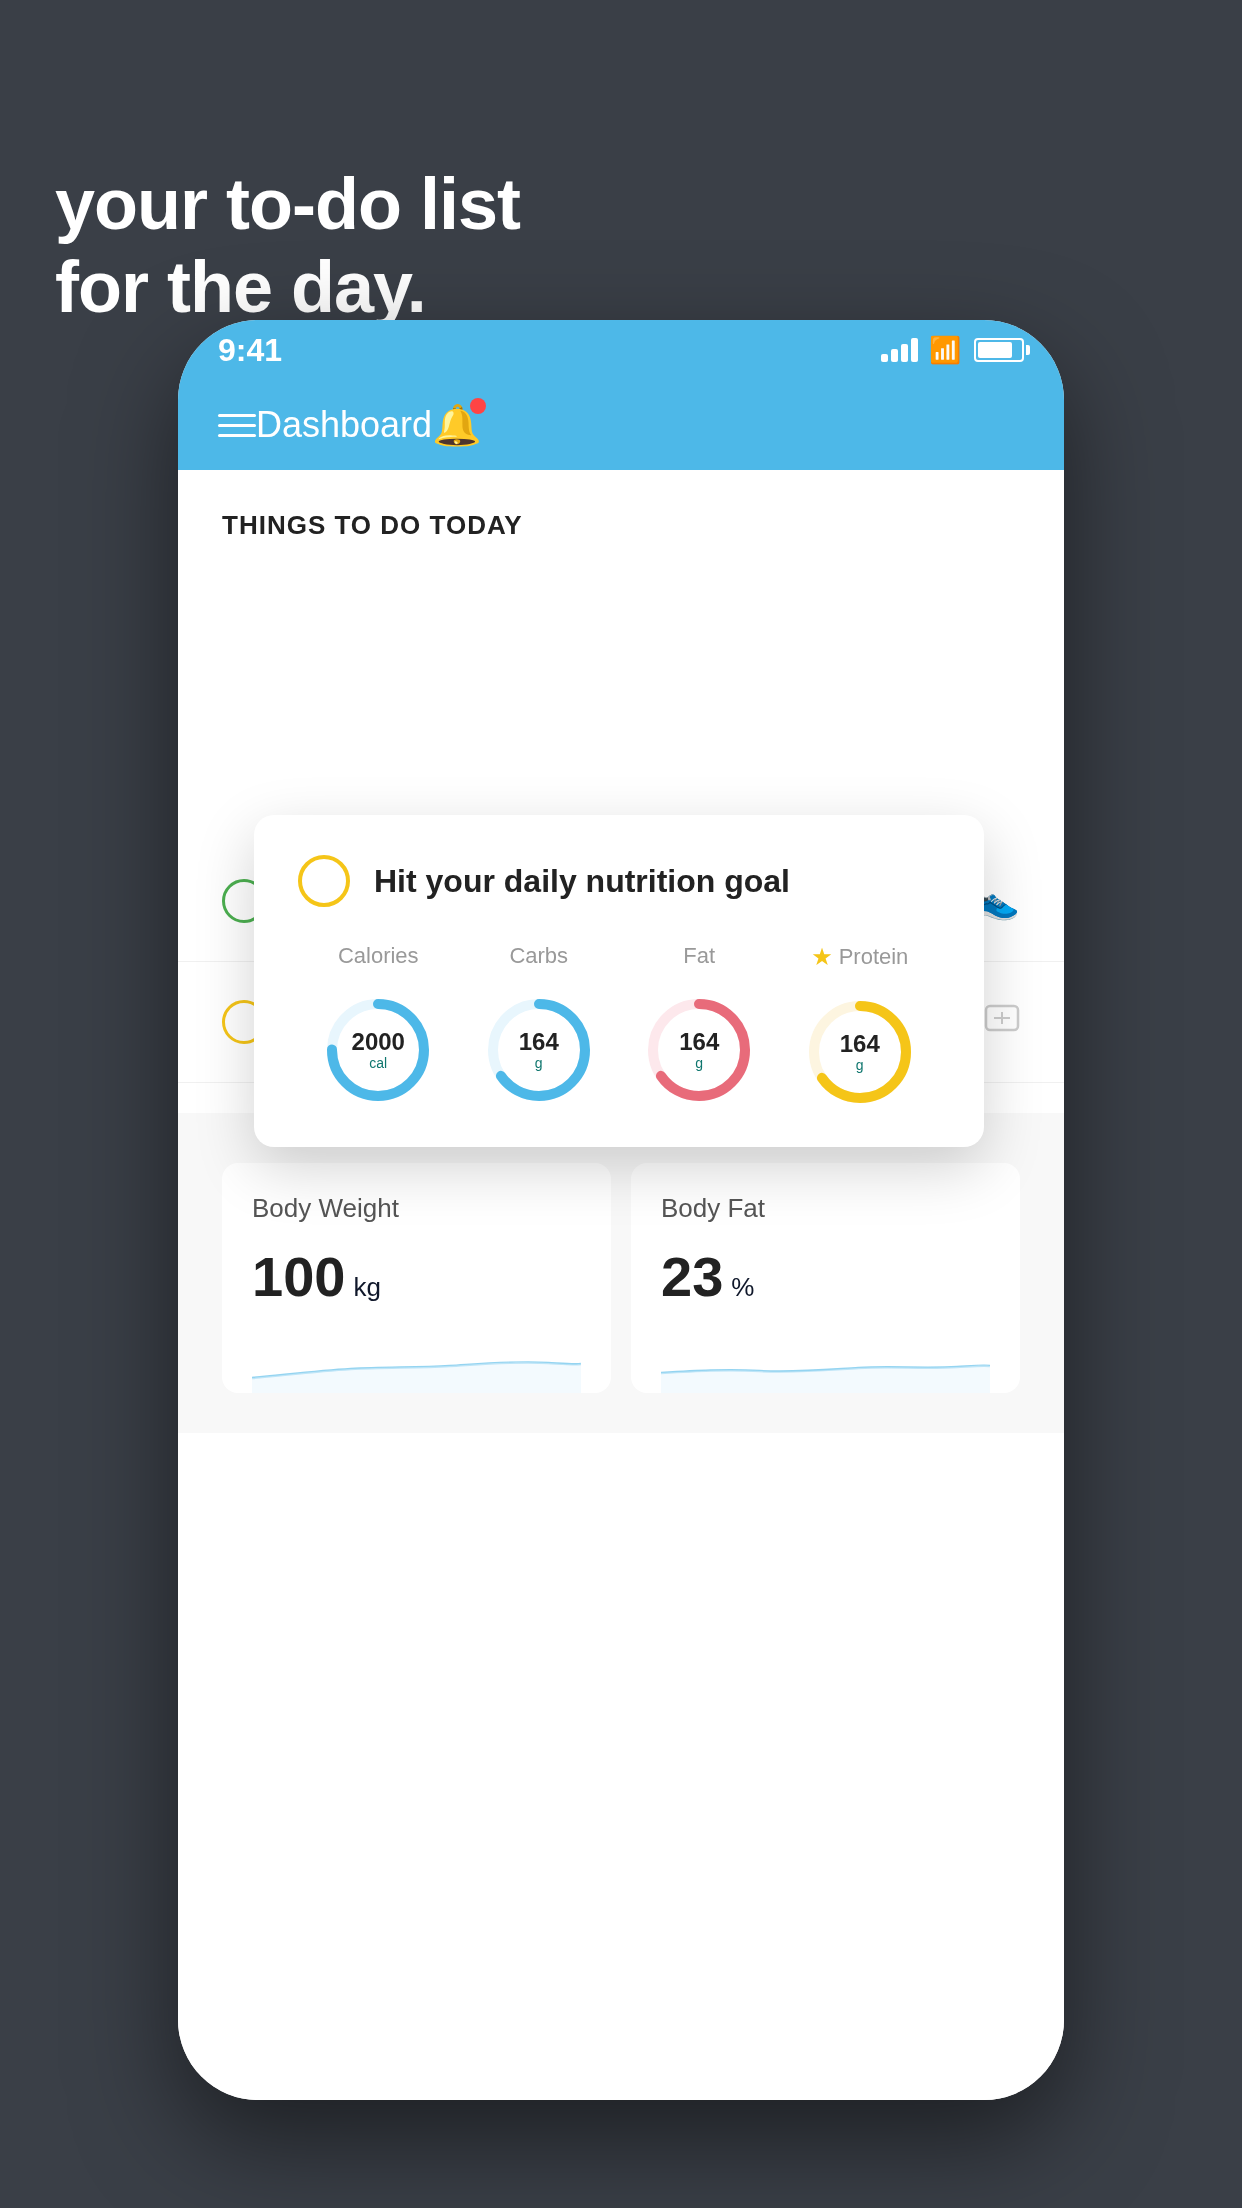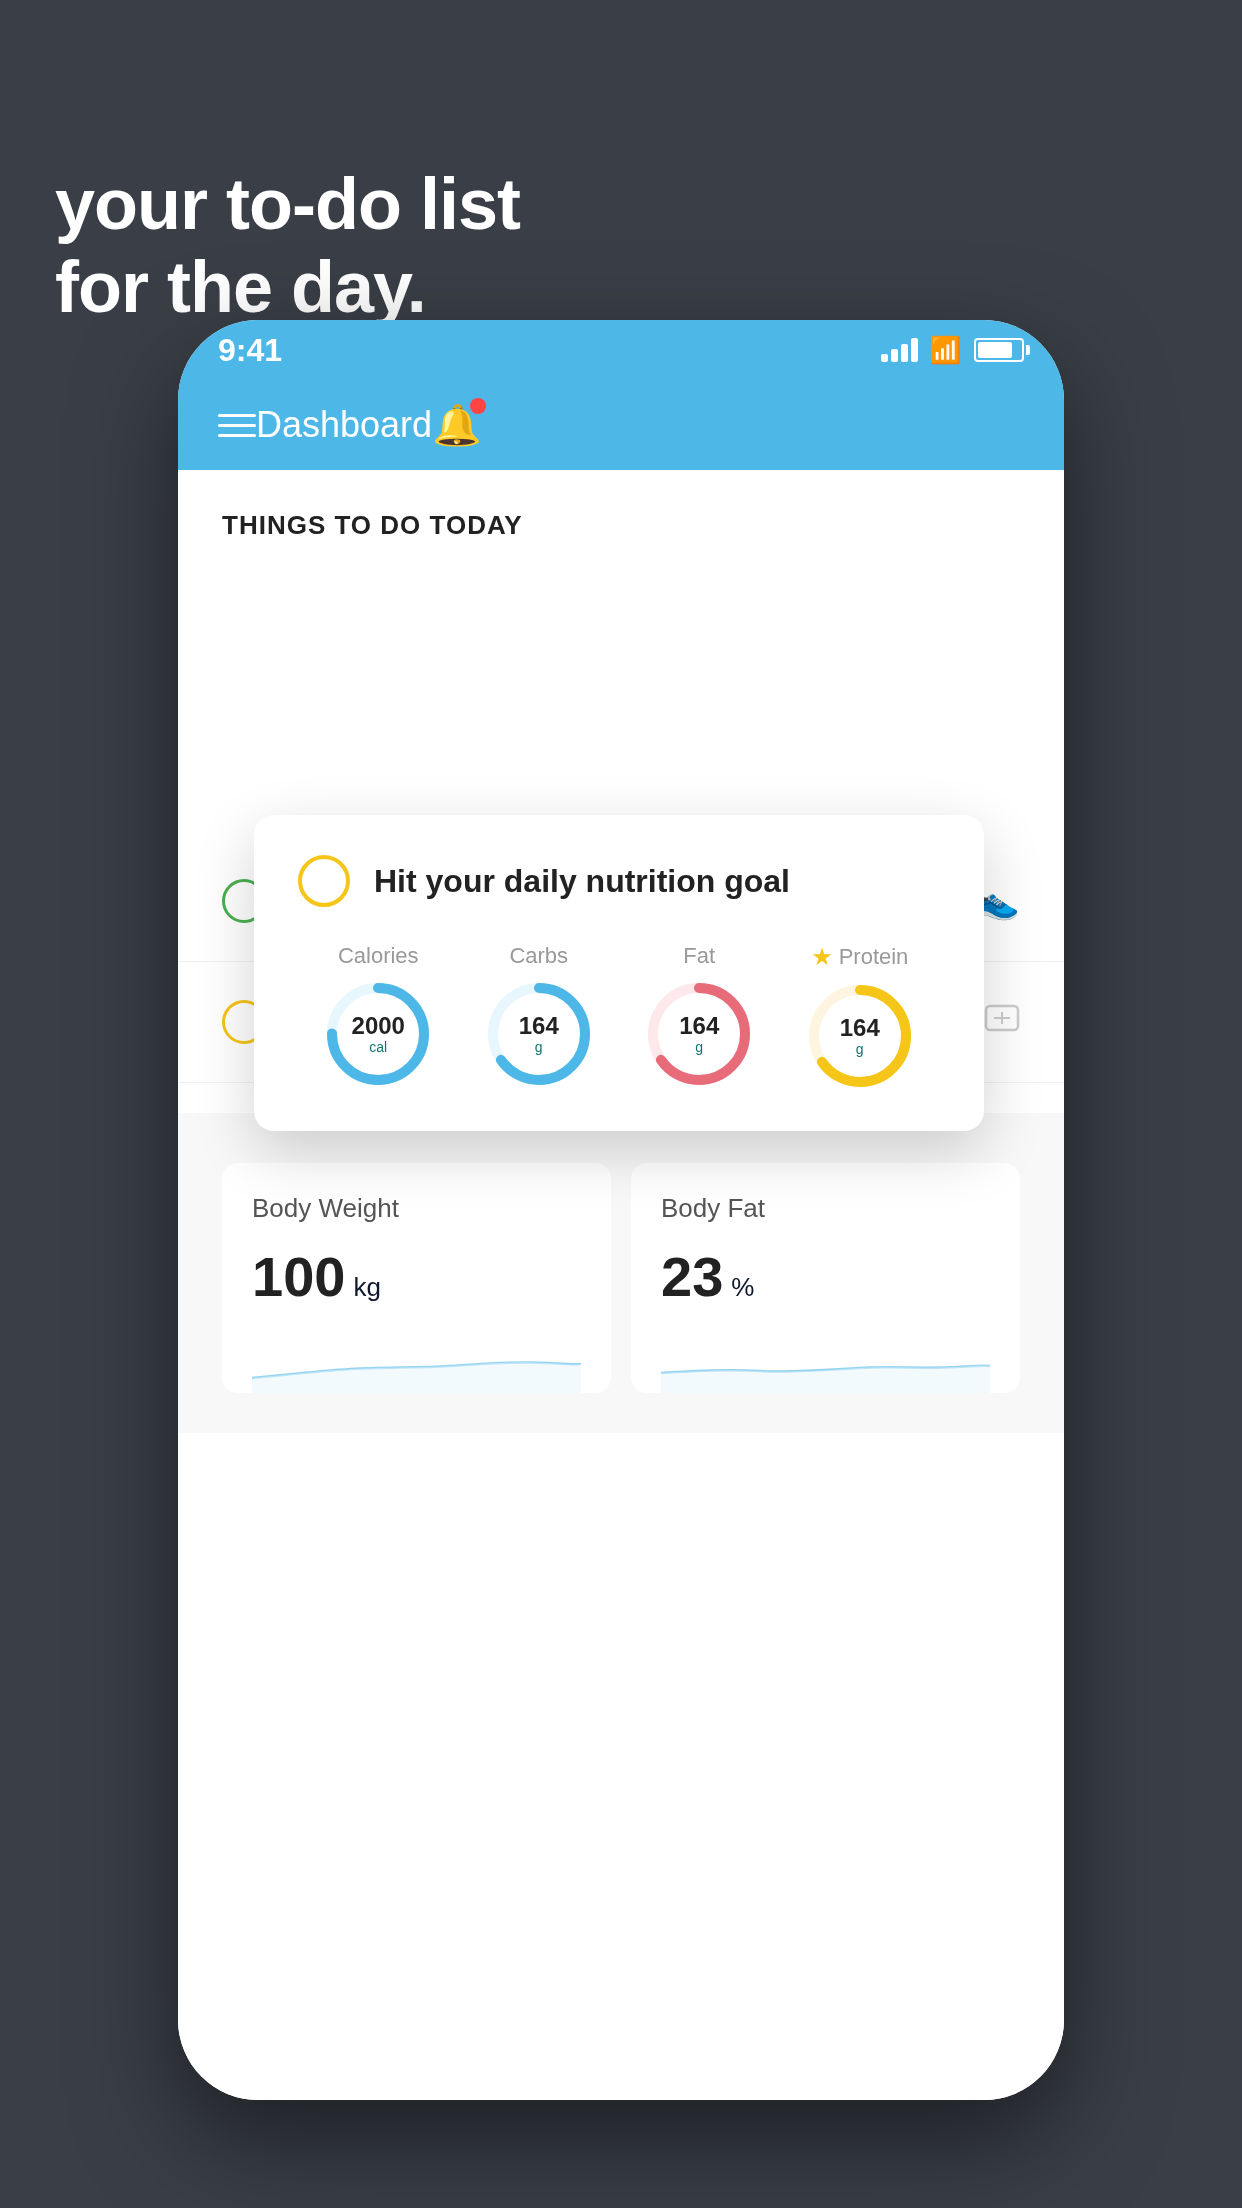--- a/index.html
+++ b/index.html
@@ -190,21 +190,21 @@
     }
     .nutrition-stats {
       display: flex;
       justify-content: space-around;
       align-items: flex-start;
     }
     .stat-item {
       display: flex;
       flex-direction: column;
       align-items: center;
-      gap: 10px;
+      gap: 26px;
     }
     .stat-label {
       font-size: 22px;
       color: #999;
       display: flex;
       align-items: center;
       gap: 6px;
     }
     .star-icon {
       color: #f5c518;

